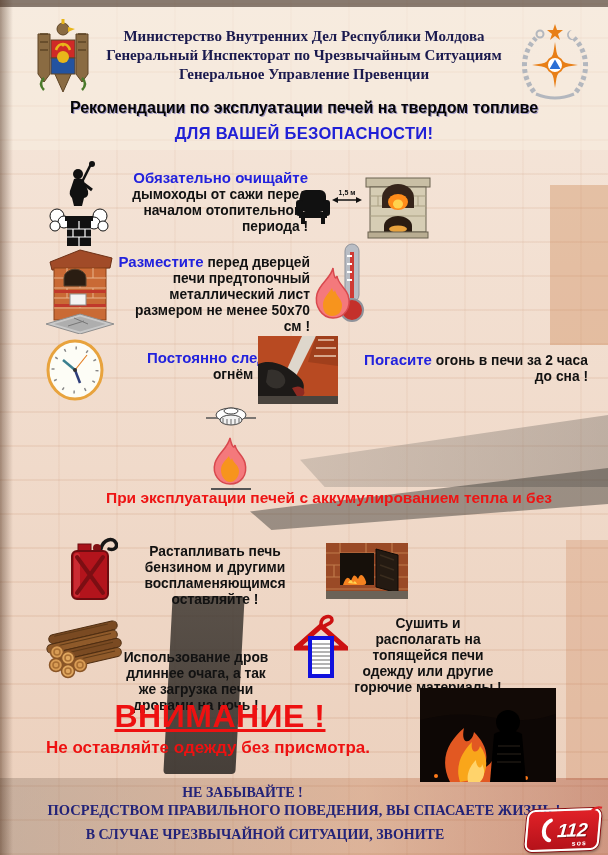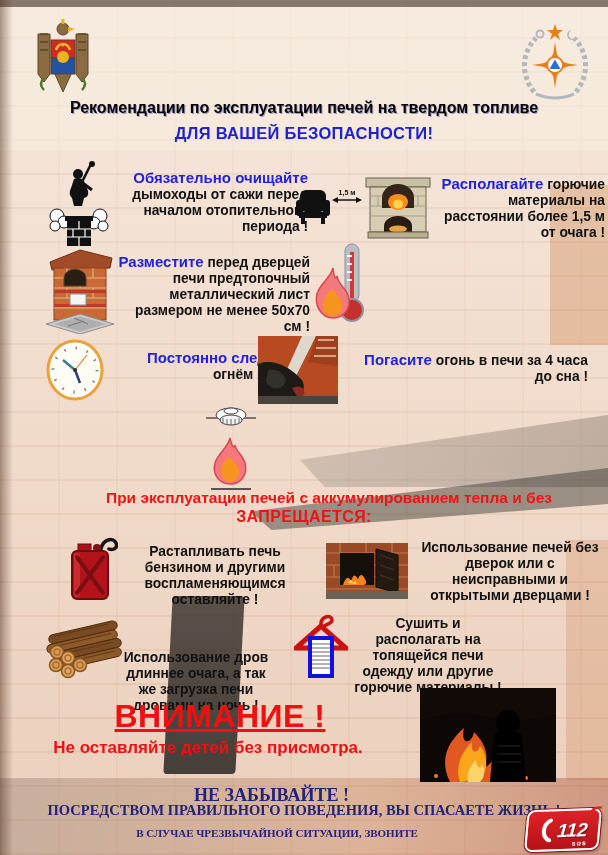--- a/index.html
+++ b/index.html
@@ -36,23 +36,23 @@
   .kw{color:#2222dd;font-size:15px;}
   .ptxt{text-align:center;font-size:13.8px;line-height:16px;font-weight:bold;color:#121212;}
   
   .proh1{left:0;top:489px;width:608px;text-align:center;font-size:15.5px;font-weight:bold;color:#ee1414;padding-left:25px;}
   .proh2{left:0;top:508px;width:608px;text-align:center;font-size:16px;font-weight:bold;color:#ee1414;letter-spacing:.4px;}
   
   .att-title{left:95px;top:698px;width:250px;text-align:center;font-size:32px;font-weight:bold;color:#ee1111;text-decoration:underline;letter-spacing:.5px;}
   .att-text{left:28px;top:738px;width:360px;text-align:center;font-size:17px;font-weight:bold;color:#ee1111;}
   
   .foot{font-family:"Liberation Serif",serif;font-weight:bold;color:#232378;text-align:center;}
-  .foot1{left:0;top:785px;width:485px;font-size:18px;margin-left:29px;}
+  .foot1{left:0;top:785px;width:485px;font-size:14px;}
   .foot2{left:0;top:802px;width:608px;font-size:14.5px;}
-  .foot3{left:12px;top:827px;width:530px;font-size:11px;}
+  .foot3{left:0;top:827px;width:530px;font-size:14px;}
   
   .badge112{left:526px;top:809px;width:70px;height:38px;background:linear-gradient(#e02127,#b5121a);
     border:2px solid #fff;border-radius:8px;transform:skewX(-7deg) rotate(-2deg);
     box-shadow:0 0 0 1px #8c0e12, 1px 2px 3px rgba(0,0,0,.4);display:flex;align-items:center;justify-content:center;gap:3px;}
   .n112{color:#fff;font-style:italic;font-weight:bold;font-size:19px;text-shadow:1px 1px 0 #7a0c10;line-height:1;}
   .sos112{position:absolute;right:10px;bottom:2px;color:#fff;font-size:7px;font-weight:bold;letter-spacing:1px;}
   
   .photo{display:block;}
 </style>
 </head>
@@ -79,20 +79,25 @@
     <polygon points="38,9 45,11 38,14" fill="#e8b61a"></polygon>
     <rect x="31.5" y="1" width="3" height="5" fill="#e8b61a"></rect>
     <rect x="21" y="22" width="24" height="18" fill="#cf2a27" stroke="#5e4526"></rect>
     <rect x="21" y="40" width="24" height="16" fill="#2353a0" stroke="#5e4526"></rect>
     <circle cx="33" cy="39" r="6" fill="#e8b61a"></circle>
     <path d="M26,32 q2,-6 7,-6 q5,0 7,6" fill="none" stroke="#e8b61a" stroke-width="2.5"></path>
     <circle cx="33" cy="27" r="1.6" fill="#e8b61a"></circle>
     <path d="M14,60 q-6,6 0,12 M52,60 q6,6 0,12" stroke="#4a7a2a" stroke-width="2.5" fill="none"></path>
   </svg>
 
+  <div class="abs org">
+    <div>Министерство Внутренних Дел Республики Молдова</div>
+    <div>Генеральный Инспекторат по Чрезвычайным Ситуациям</div>
+    <div>Генеральное Управление Превенции</div>
+  </div>
 
   <svg class="abs" style="left:518px;top:22px" width="74" height="82" viewBox="0 0 74 82">
     <path d="M16,70 C2,52 4,30 18,16" fill="none" stroke="#b3b7be" stroke-width="5" stroke-dasharray="4 3"></path>
     <path d="M58,70 C72,52 70,30 56,16" fill="none" stroke="#b3b7be" stroke-width="5" stroke-dasharray="4 3"></path>
     <path d="M18,72 q19,8 38,0" fill="none" stroke="#b3b7be" stroke-width="3"></path>
     <polygon points="37,2 39,8 45,8 40,12 42,18 37,14 32,18 34,12 29,8 35,8" fill="#e87f17"></polygon>
     <circle cx="22" cy="12" r="3.5" fill="none" stroke="#b3b7be" stroke-width="2"></circle>
     <path d="M54,8 a5,5 0 1 0 3,9 a4,4 0 1 1 -3,-9" fill="#b3b7be"></path>
     <polygon points="37,20 40,40 60,43 40,46 37,66 34,46 14,43 34,40" fill="#e87f17"></polygon>
     <polygon points="37,28 42,38 52,43 42,48 37,58 32,48 22,43 32,38" fill="#e87f17"></polygon>
@@ -142,24 +147,20 @@
     <rect x="70" y="4" width="64" height="9" fill="#c9bfa5" stroke="#6b6250"></rect>
     <rect x="74" y="13" width="56" height="45" fill="#d6cdb4" stroke="#6b6250"></rect>
     <path d="M74,22 h56 M74,32 h56 M74,42 h56 M90,13 v9 M114,13 v9 M82,22 v10 M122,22 v10" stroke="#aaa083" stroke-width="1"></path>
     <path d="M86,34 v-10 a16,14 0 0 1 32,0 v10 Z" fill="#35241a"></path>
     <ellipse cx="102" cy="28" rx="10" ry="8" fill="#ff8c1a"></ellipse>
     <ellipse cx="102" cy="30" rx="5" ry="4.5" fill="#ffd24d"></ellipse>
     <path d="M88,58 v-6 a14,10 0 0 1 28,0 v6 Z" fill="#2a1c12"></path>
     <ellipse cx="102" cy="55" rx="9" ry="3.5" fill="#e8a23d"></ellipse>
     <rect x="72" y="58" width="60" height="6" fill="#b9ad92" stroke="#6b6250"></rect>
   </svg>
-  <div class="abs itxt" style="left:437px;top:176px;width:168px">
-    <span class="kw">Располагайте</span>
-    <span>горючие материалы на расстоянии более 1,5 м от очага !</span>
-  </div>
 
   <svg class="abs" style="left:44px;top:246px" width="72" height="88" viewBox="0 0 72 88">
     <polygon points="6,16 36,4 68,12 66,22 8,24" fill="#a14b28" stroke="#6d3116"></polygon>
     <rect x="10" y="22" width="52" height="52" fill="#c96a35" stroke="#8a4018"></rect>
     <path d="M10,32 h52 M10,42 h52 M10,52 h52 M10,62 h52 M23,22 v10 M49,22 v10 M36,32 v10 M23,42 v10 M49,42 v10 M36,52 v10" stroke="#e8b48c" stroke-width="1"></path>
     <rect x="10" y="44" width="52" height="3" fill="#c0392b"></rect>
     <rect x="10" y="58" width="52" height="3" fill="#c0392b"></rect>
     <path d="M20,40 v-8 a10,8 0 0 1 22,0 v8 Z" fill="#2a1d12" stroke="#55422e"></path>
     <rect x="26" y="48" width="16" height="11" fill="#f4f4f2" stroke="#8e8e8e"></rect>
     <polygon points="2,78 36,68 70,78 36,88" fill="#c9c9c9" stroke="#8e8e8e"></polygon>
@@ -198,36 +199,35 @@
     <path d="M44,0 h14 l-20,40 h-12 Z" fill="#ded7cc"></path>
     <path d="M58,0 h22 v30 l-30,-4 Z" fill="#a03f1c"></path>
     <path d="M60,4 h16 M58,12 h20 M56,20 h22" stroke="#e8c9b0" stroke-width="1.5"></path>
     <path d="M0,28 C14,22 30,30 40,40 C52,50 44,62 30,66 L0,68 Z" fill="#1d1a18"></path>
     <path d="M10,34 q10,-2 16,6 q4,8 -4,12 q-10,2 -14,-6 Z" fill="#34302c"></path>
     <path d="M34,52 q8,-4 12,2 q2,6 -6,8 Z" fill="#8e2a22"></path>
     <rect x="0" y="60" width="80" height="8" fill="#4a443e"></rect>
   </svg>
   <div class="abs itxt" style="left:348px;top:352px;width:240px">
     <span class="kw">Погасите</span>
-    <span>огонь в печи за 4 часа до сна !</span>
+    <span>огонь в печи за 2 часа до сна !</span>
   </div>
 
   <svg class="abs" style="left:206px;top:404px" width="50" height="90" viewBox="0 0 50 90">
     <line x1="0" y1="14" x2="50" y2="14" stroke="#555" stroke-width="1.5"></line>
     <ellipse cx="25" cy="11" rx="15" ry="7" fill="#fff" stroke="#444"></ellipse>
     <ellipse cx="25" cy="16" rx="11" ry="5" fill="#f2f2f2" stroke="#444"></ellipse>
     <path d="M17,14 v5 M21,15 v6 M25,15 v6 M29,15 v6 M33,14 v5" stroke="#666" stroke-width="1"></path>
     <ellipse cx="25" cy="7" rx="7" ry="3" fill="#fff" stroke="#444"></ellipse>
     <path d="M24,34 C22,44 12,49 9,59 C6,70 13,80 24,80 C35,80 42,71 39,59 C37,51 30,48 29,41 C28,45 26,43 24,34 Z" fill="#f4797c" stroke="#d8494e" stroke-width="1.5"></path>
     <path d="M23,52 C19,57 15,60 15,66 C15,72 19,78 24,78 C29,78 33,73 33,67 C33,61 27,59 26,54 C25,57 24,56 23,52 Z" fill="#f7941d"></path>
     <line x1="5" y1="85" x2="45" y2="85" stroke="#555" stroke-width="2"></line>
   </svg>
 
   <div class="abs proh1">При эксплуатации печей с аккумулированием тепла и без</div>
-  <div class="abs proh2">ЗАПРЕЩАЕТСЯ:</div>
 
   <svg class="abs" style="left:68px;top:536px" width="50" height="68" viewBox="0 0 50 68">
     <path d="M33,13 C35,3 45,1 48,7 C50,11 46,15 41,13" fill="none" stroke="#161616" stroke-width="3.5" stroke-linecap="round"></path>
     <rect x="10" y="8" width="13" height="8" fill="#a8121a" stroke="#6d0c10"></rect>
     <circle cx="29" cy="12" r="4" fill="#801014"></circle>
     <rect x="4" y="15" width="36" height="48" rx="5" fill="#b3141c" stroke="#6d0c10" stroke-width="2"></rect>
     <rect x="6" y="17" width="6" height="44" rx="3" fill="#d4353d" opacity=".7"></rect>
     <path d="M9,21 L35,57 M35,21 L9,57" stroke="#7c0e13" stroke-width="4" stroke-linecap="round"></path>
   </svg>
   <div class="abs ptxt" style="left:126px;top:544px;width:178px">
@@ -237,23 +237,20 @@
   <svg class="abs photo" style="left:326px;top:543px" width="82" height="56" viewBox="0 0 82 56">
     <rect width="82" height="56" fill="#9a4a26"></rect>
     <path d="M0,10 h82 M0,22 h82 M0,34 h82 M0,46 h82 M14,0 v10 M40,0 v10 M66,0 v10 M8,22 v12 M60,22 v12" stroke="#c07a4a" stroke-width="1.2"></path>
     <rect x="14" y="10" width="34" height="32" fill="#16100a"></rect>
     <path d="M17,42 q4,-12 8,-4 q3,-10 7,-2 q3,-8 7,0 q3,6 -2,6 h-17 Z" fill="#f58220"></path>
     <path d="M22,40 q3,-6 5,0 q2,-4 4,1 Z" fill="#ffd24d"></path>
     <polygon points="50,6 72,12 72,50 50,44" fill="#241a12" stroke="#0d0906"></polygon>
     <path d="M54,12 l14,5 M54,22 l14,5 M54,32 l14,5" stroke="#3a2c1e" stroke-width="1.5"></path>
     <rect x="0" y="48" width="82" height="8" fill="#6b6257"></rect>
   </svg>
-  <div class="abs ptxt" style="left:414px;top:540px;width:192px">
-    <span>Использование печей без дверок или с неисправными и открытыми дверцами !</span>
-  </div>
 
   <svg class="abs" style="left:44px;top:610px" width="82" height="70" viewBox="0 0 82 70">
     <g transform="rotate(-13 40 40)">
       <rect x="8" y="18" width="70" height="9" rx="4.5" fill="#7a4a22" stroke="#4f2e12"></rect>
       <rect x="4" y="27" width="72" height="9" rx="4.5" fill="#8f5a2a" stroke="#4f2e12"></rect>
       <rect x="10" y="36" width="68" height="9" rx="4.5" fill="#7a4a22" stroke="#4f2e12"></rect>
       <rect x="6" y="45" width="70" height="9" rx="4.5" fill="#8f5a2a" stroke="#4f2e12"></rect>
       <path d="M14,20 h55 M12,30 h58 M16,39 h54 M12,48 h58" stroke="#5e3a18" stroke-width="1"></path>
     </g>
     <g stroke="#8a5526" stroke-width="1.5">
@@ -277,21 +274,21 @@
     <path d="M27,16 C27,8 38,6 38,12 C38,16 32,16 29,19" fill="none" stroke="#cc1111" stroke-width="3.5" stroke-linecap="round"></path>
     <polygon points="27,18 2,40 52,40" fill="none" stroke="#cc1111" stroke-width="5"></polygon>
     <rect x="16" y="30" width="22" height="38" fill="#fff" stroke="#1111dd" stroke-width="4"></rect>
     <path d="M18,36 h18 M18,40 h18 M18,44 h18 M18,48 h18 M18,52 h18 M18,56 h18 M18,60 h18" stroke="#9a9a9a" stroke-width="1.6"></path>
   </svg>
   <div class="abs ptxt" style="left:352px;top:616px;width:152px">
     <span>Сушить и располагать на топящейся печи одежду или другие горючие материалы !</span>
   </div>
 
   <div class="abs att-title">ВНИМАНИЕ !</div>
-  <div class="abs att-text">Не оставляйте детей без присмотра.</div>
+  <div class="abs att-text">Не оставляйте одежду без присмотра.</div>
 
   <svg class="abs photo" style="left:420px;top:688px" width="136" height="94" viewBox="0 0 136 94">
     <rect width="136" height="94" fill="#0d0705"></rect>
     <path d="M30,94 C18,70 30,52 44,40 C40,58 52,56 54,44 C64,54 70,66 64,80 C76,74 78,60 74,48 C90,58 96,76 88,94 Z" fill="#e25822"></path>
     <path d="M40,94 C34,76 44,62 52,54 C50,66 58,66 60,58 C68,68 68,80 62,90 Z" fill="#f9a61a"></path>
     <path d="M48,94 C46,84 52,76 56,72 C56,80 62,82 62,76 C66,84 64,90 60,94 Z" fill="#ffd36b"></path>
     <circle cx="16" cy="88" r="2" fill="#ff7a1a"></circle>
       <circle cx="106" cy="90" r="2" fill="#ff7a1a"></circle>
       <circle cx="98" cy="82" r="1.5" fill="#ffae42"></circle>
     <path d="M0,0 h136 v26 q-30,10 -60,4 q-40,-8 -76,2 Z" fill="#120a06"></path>

